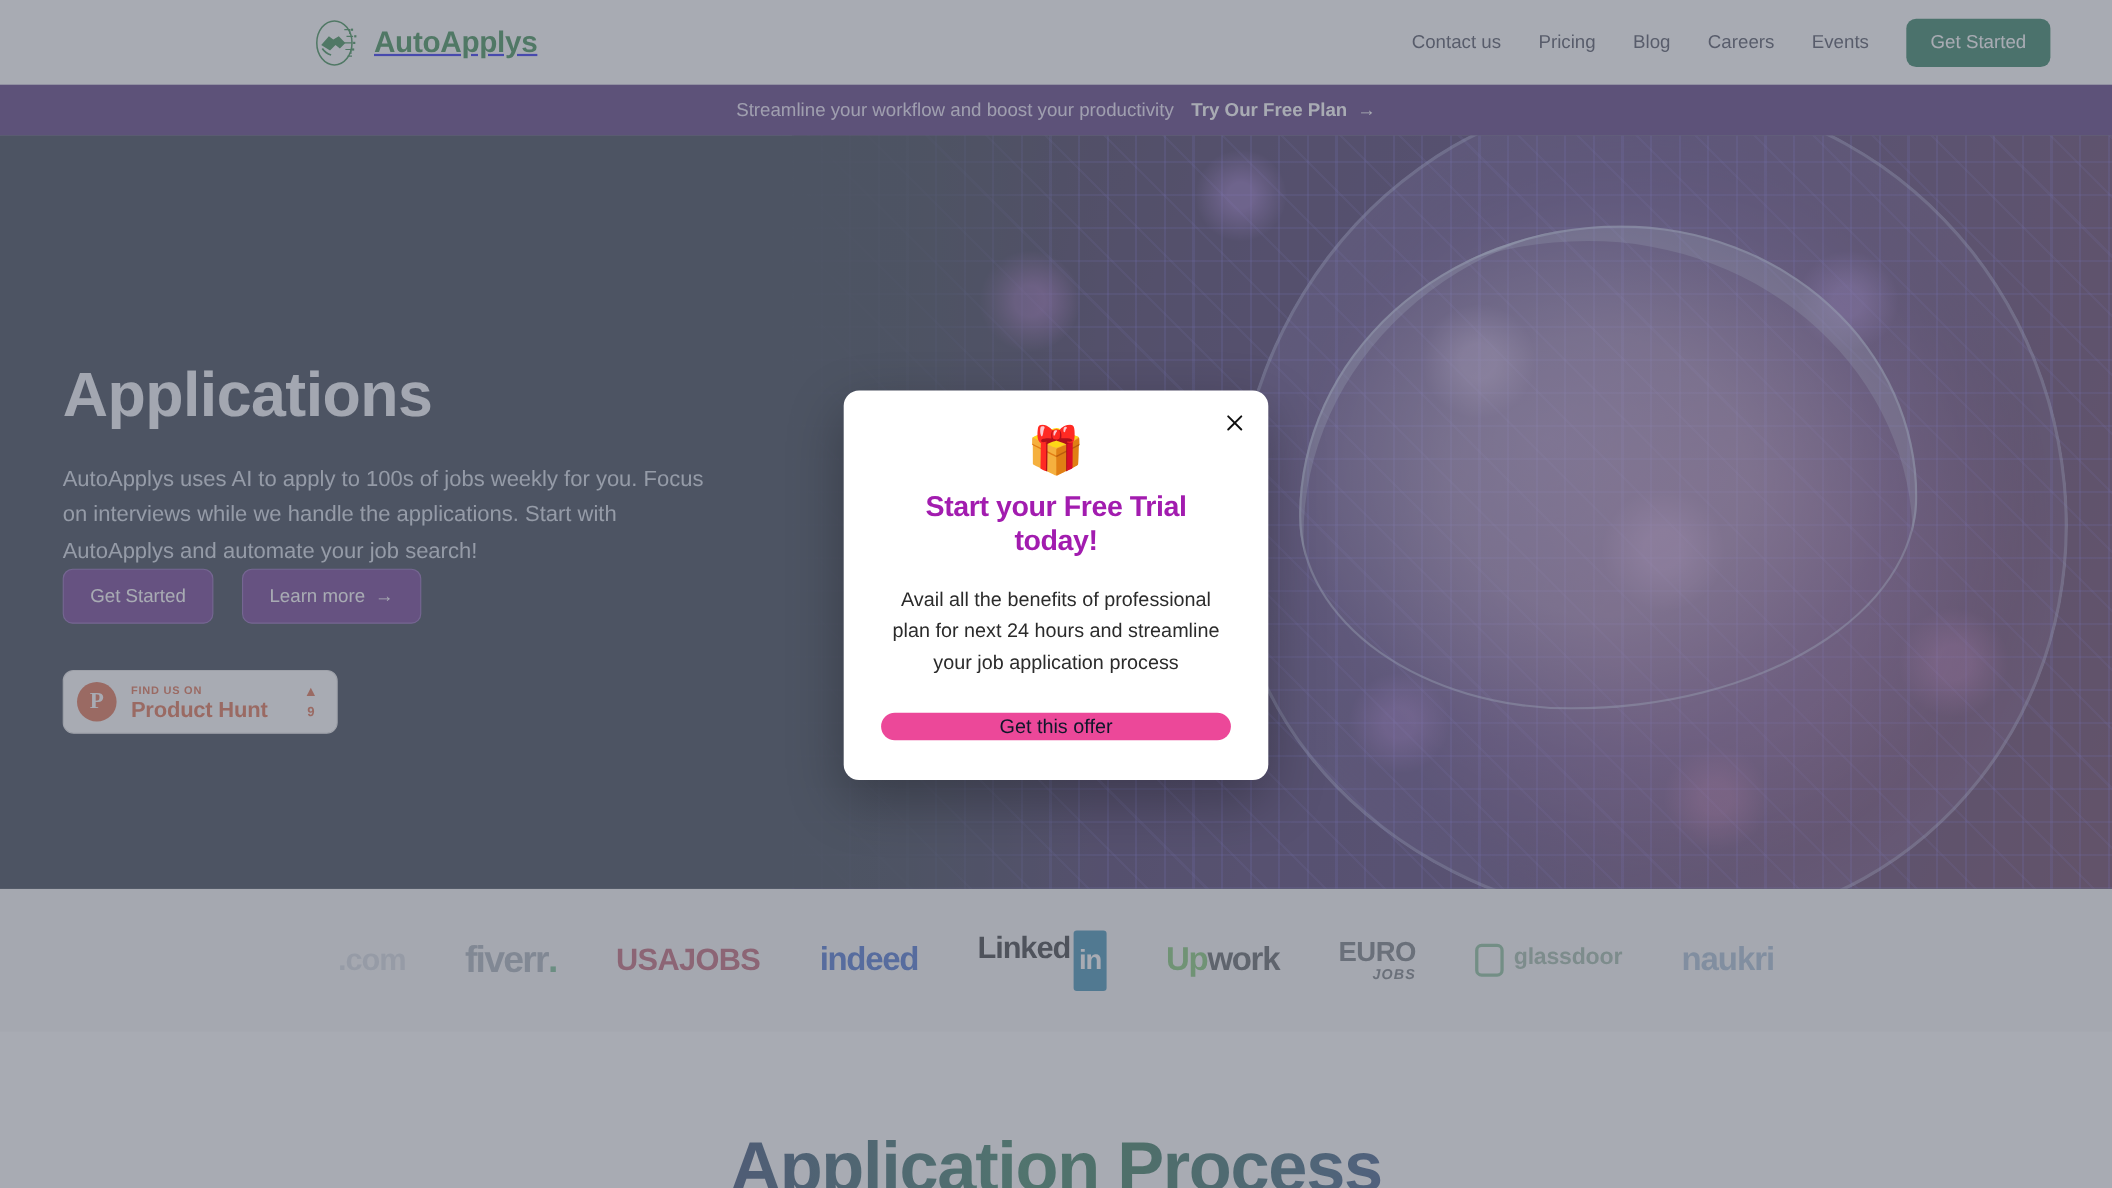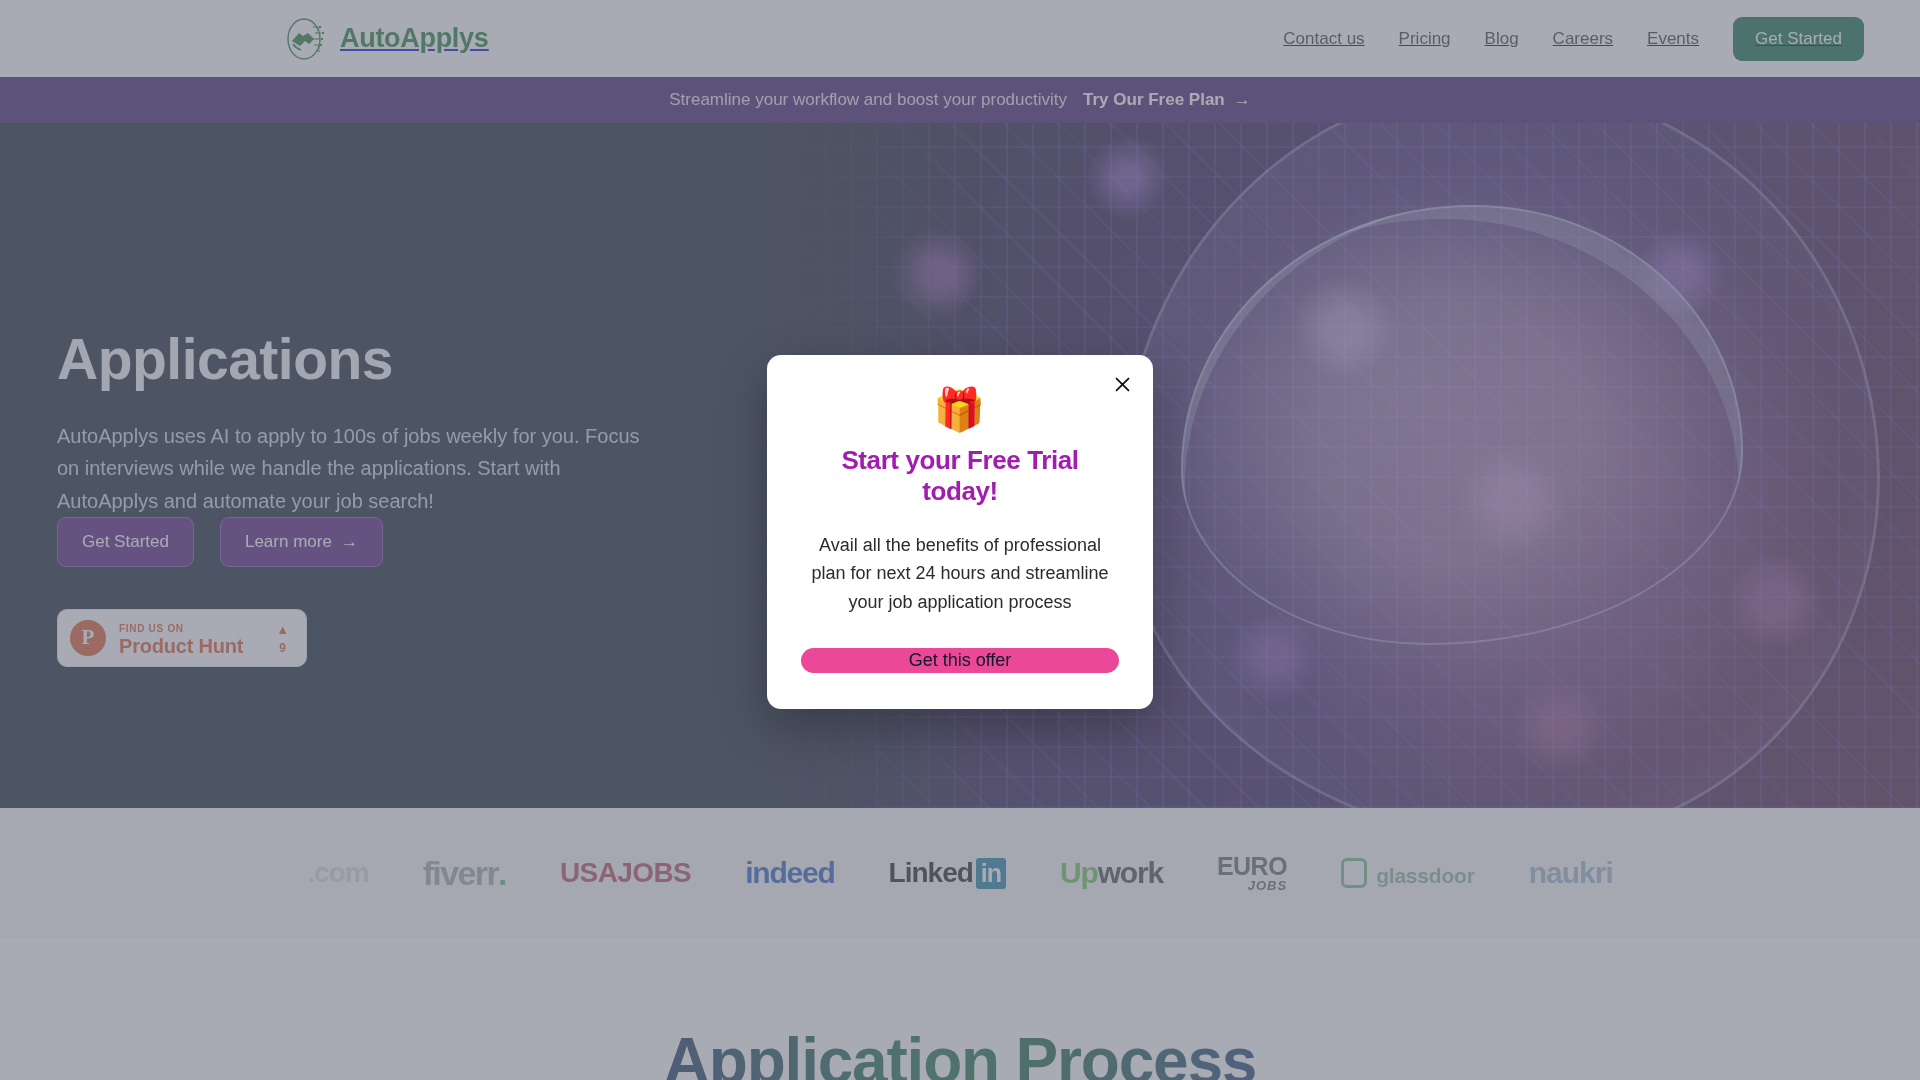--- a/index.html
+++ b/index.html
@@ -11,21 +11,21 @@
   }
 
   
   #page { position:absolute; inset:0; }
 
   
   .header {
     height:77px; background:#ffffff;
     display:flex; align-items:center;
     padding:0 0 0 0;
-    position:relative; z-index:2;text-decoration:underline;
+    position:relative; z-index:2;
   }
   .logo-wrap { display:flex; align-items:center; gap:10px; margin-left:282px; }
   .logo-mark { width:48px; height:48px; flex:none; }
   .logo-text { font-size:27px; font-weight:700; color:#1a7a33; letter-spacing:-.3px; }
 
   .nav { margin-left:auto; display:flex; align-items:center; gap:34px; padding-right:56px; }
   .nav a {
     font-size:17px; color:#2d3142; text-decoration:none; font-weight:500;
     white-space:nowrap;
   }
@@ -122,30 +122,30 @@
   .ph-votes { margin-left:auto; text-align:center; color:#da552f; }
   .ph-arrow { font-size:13px; line-height:1; }
   .ph-count { font-size:12px; font-weight:700; line-height:1.2; }
 
   
   .logos {
     height:130px; background:#f7f7f8;
     display:flex; align-items:center; justify-content:center; gap:54px;
     overflow:hidden;
   }
-  .brand { font-weight:700; white-space:nowrap; display:flex; align-items:flex-end; }
+  .brand { font-weight:700; white-space:nowrap; display:flex; align-items:flex-start; }
   .b-dotcom   { font-size:28px; color:#cfd6dd; letter-spacing:-1px; }
   .b-fiverr   { font-size:34px; color:#9aa4ad; letter-spacing:-1.6px; }
   .b-fiverr .dot { color:#5fb47e; }
   .b-usajobs  { font-size:28px; color:#b5485c; letter-spacing:-.6px; }
   .b-indeed   { font-size:30px; color:#2a5bc7; letter-spacing:-1.2px; }
   .b-linkedin { font-size:28px; color:#16181b; letter-spacing:-1px; }
   .b-linkedin .in {
     background:#1b7ba6; color:#fff; border-radius:3px;
-    padding:1px 5px; margin-left:3px; font-size:25px;
+    padding:13px 5px; margin-left:3px; font-size:25px;
   }
   .b-upwork   { font-size:30px; color:#3f4448; letter-spacing:-1.2px; }
   .b-upwork .u { color:#6cbf5c; }
   .b-euro     { flex-direction:column; align-items:flex-start; line-height:1; }
   .b-euro .e1 { font-size:25px; color:#5d6469; letter-spacing:-.5px; }
   .b-euro .e2 { font-size:13px; color:#5d6469; font-style:italic; letter-spacing:1px; align-self:flex-end;}
   .b-glass    { font-size:21px; color:#8fae98; font-weight:600; letter-spacing:-.2px; gap:9px;}
   .b-glass .g {
     width:26px; height:30px; border:3px solid #74b487; border-radius:6px;
     display:inline-block;

